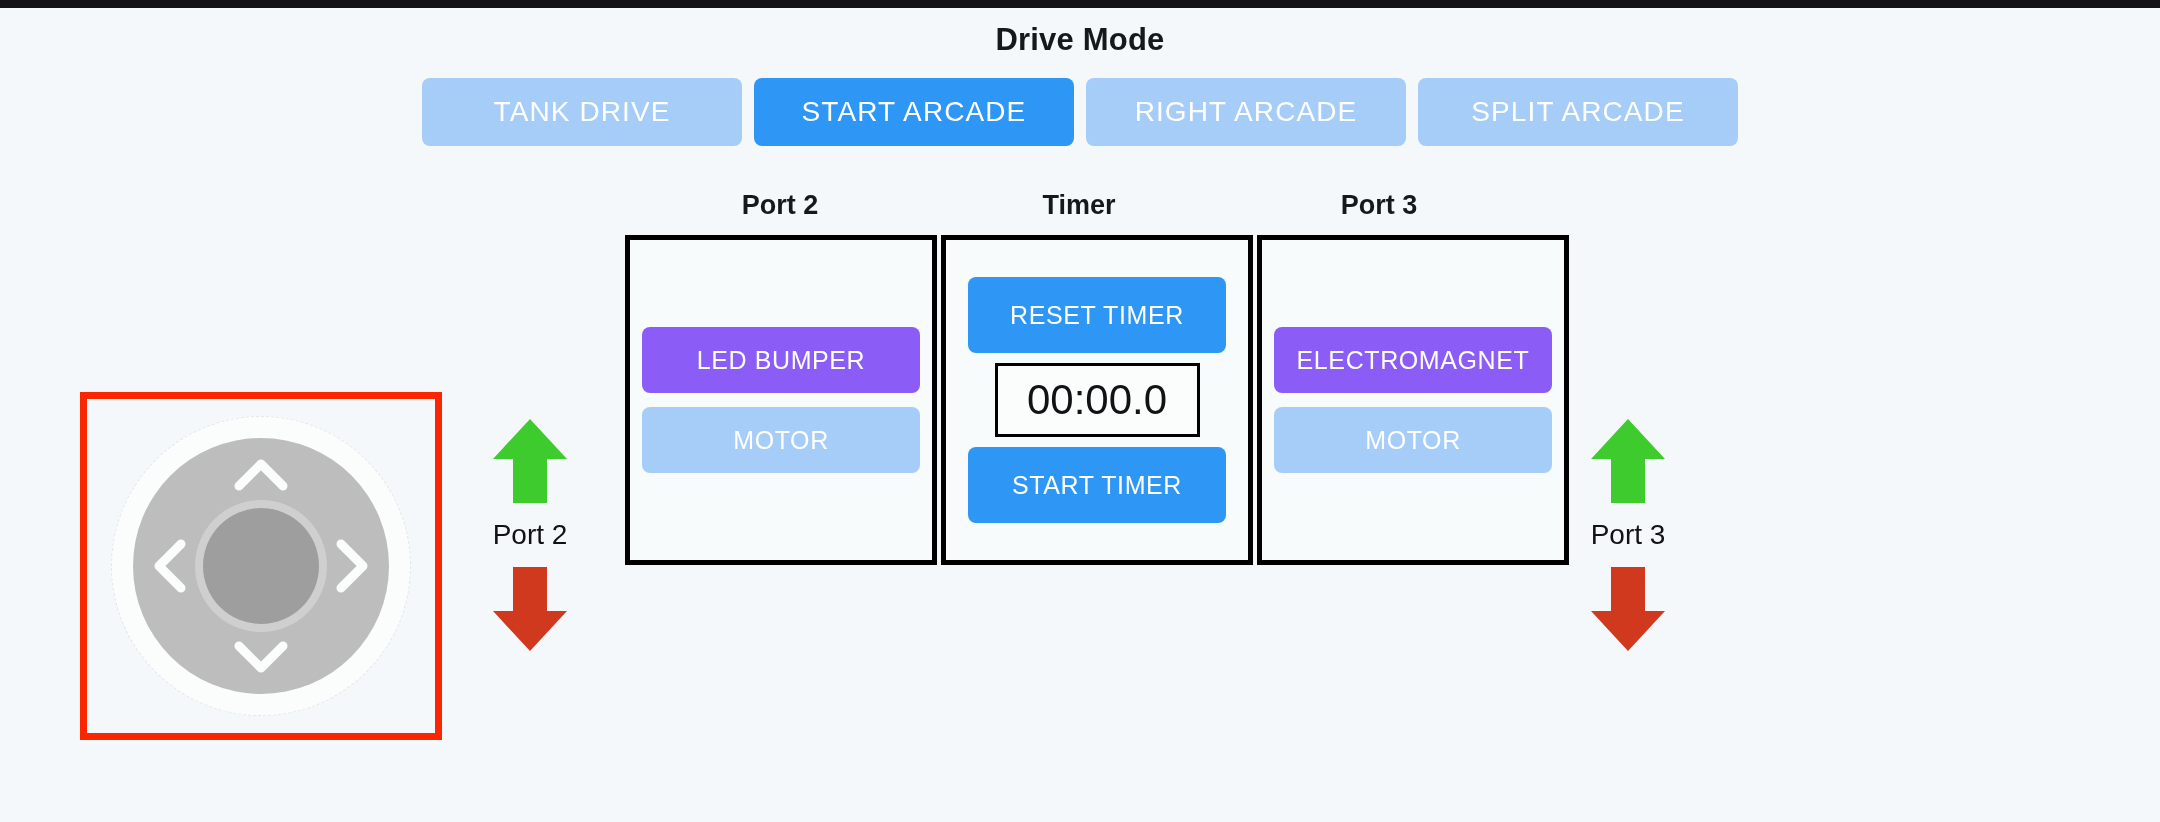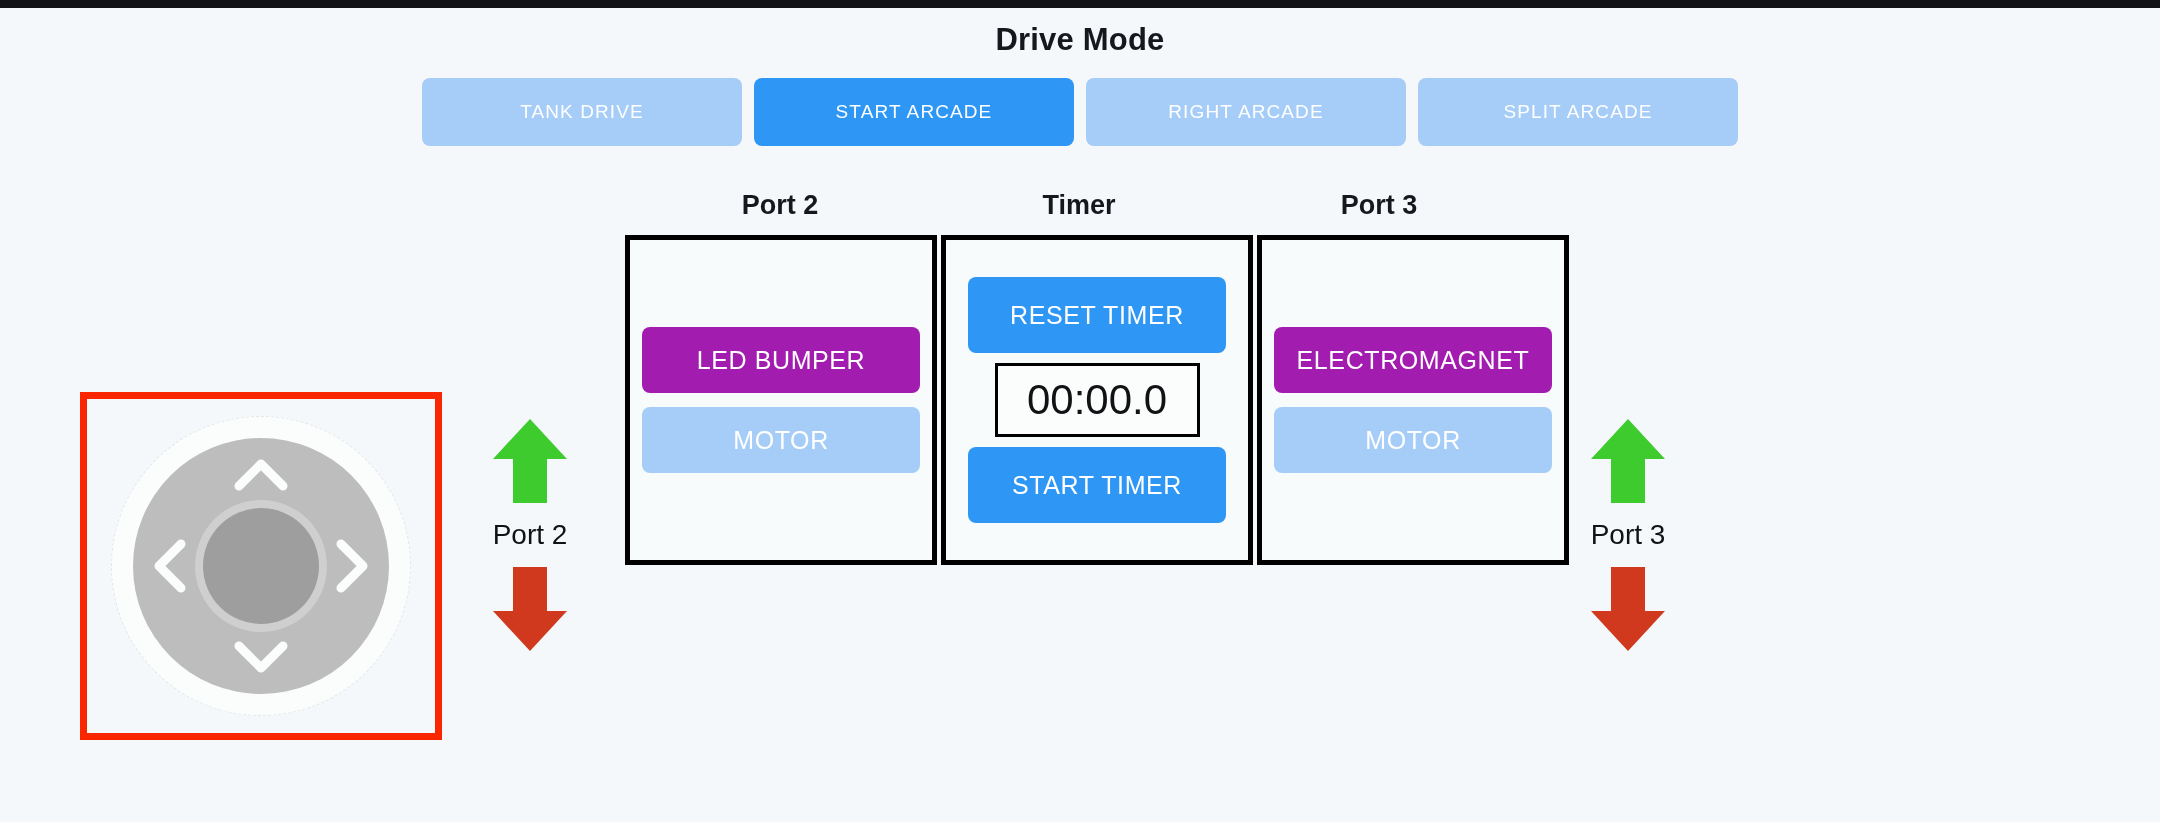--- a/index.html
+++ b/index.html
@@ -24,21 +24,21 @@
     letter-spacing: 0.2px;
   }
   .mode-row {
     position: absolute; top: 78px; left: 0; width: 2160px;
     display: flex; justify-content: center; gap: 12px;
   }
   .mode-btn {
     width: 320px; height: 68px;
     border: none; border-radius: 8px;
     background: #a5cdf7; color: #ffffff;
-    font-size: 19px; font-family: "Liberation Sans", sans-serif;
+    font-size: 28px; font-family: "Liberation Sans", sans-serif;
     letter-spacing: 1.1px;
     display: flex; align-items: center; justify-content: center;
     cursor: pointer;
   }
   .mode-btn.active { background: #2e96f5; }
 
   
   .col-caption {
     position: absolute; top: 190px;
     font-size: 27px; font-weight: bold; color: #15181c;
@@ -59,21 +59,21 @@
     background: #f7fbfc;
     display: flex; flex-direction: column;
     align-items: center; justify-content: center;
     gap: 14px;
   }
   .panel.timer-panel { gap: 10px; }
 
   .dev-btn {
     width: 278px; height: 66px;
     border: none; border-radius: 8px;
-    background: #a21caf; color: #ffffff;
+    background: #8b5cf6; color: #ffffff;
     font-size: 25px; font-family: "Liberation Sans", sans-serif;
     letter-spacing: 0.6px;
     display: flex; align-items: center; justify-content: center;
     cursor: pointer;
   }
   .dev-btn.inactive { background: #a5cdf7; }
 
   .timer-btn {
     width: 258px; height: 76px;
     border: none; border-radius: 8px;

